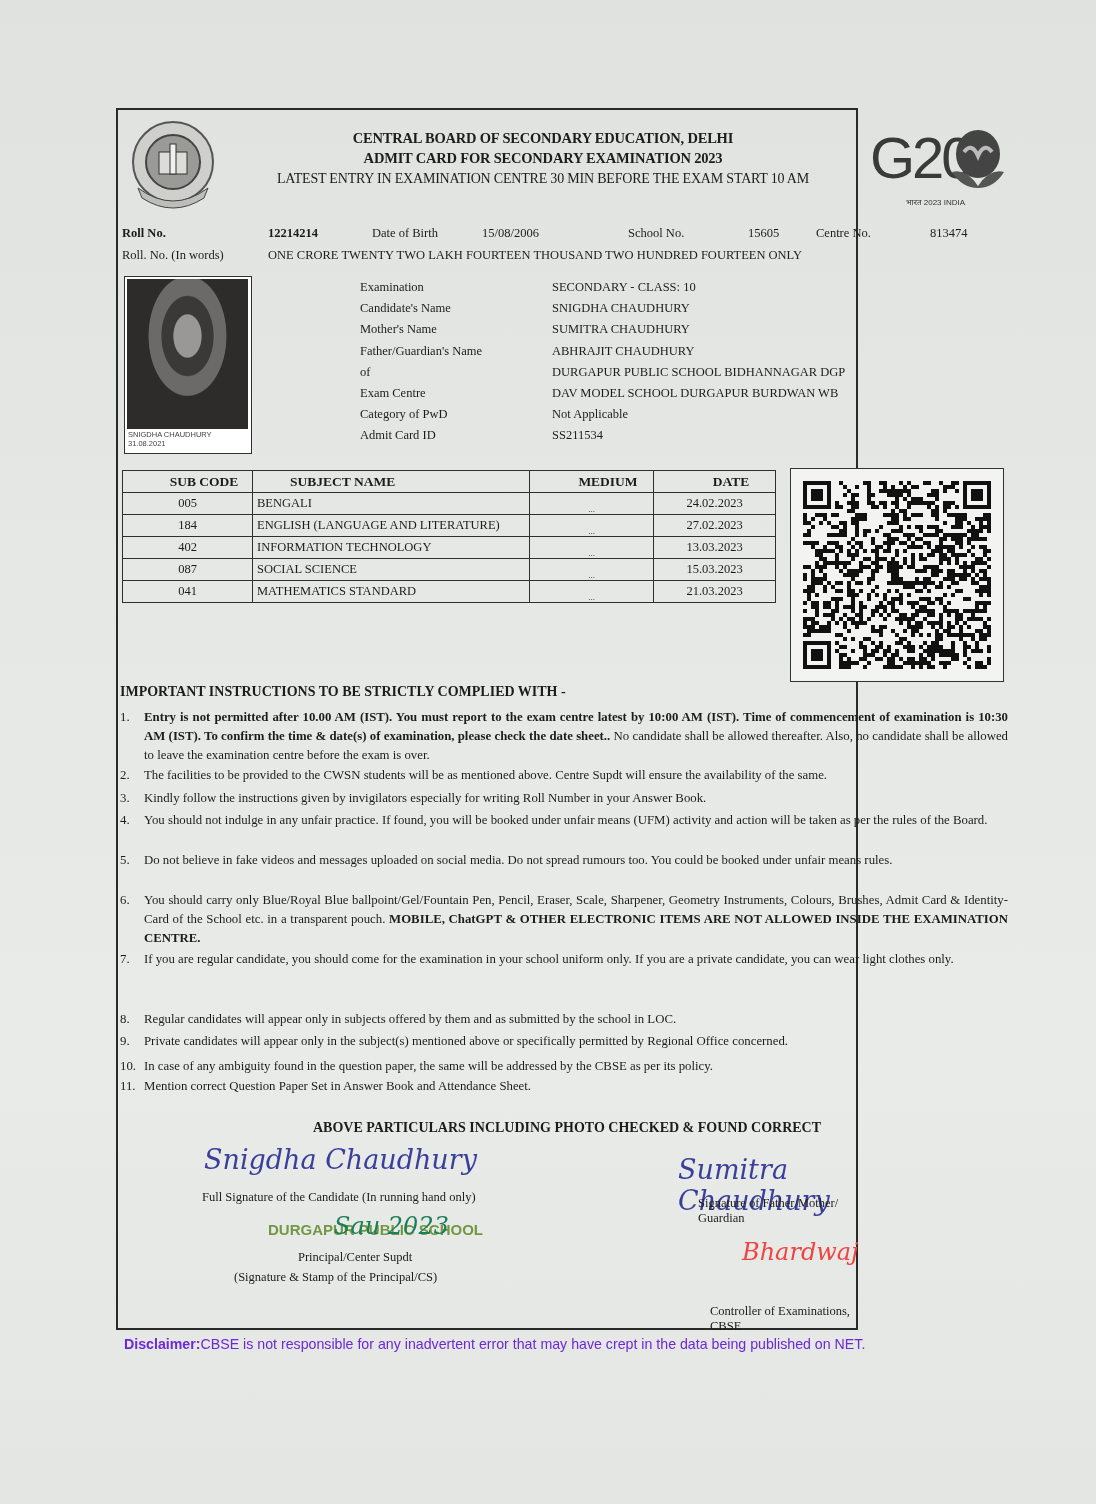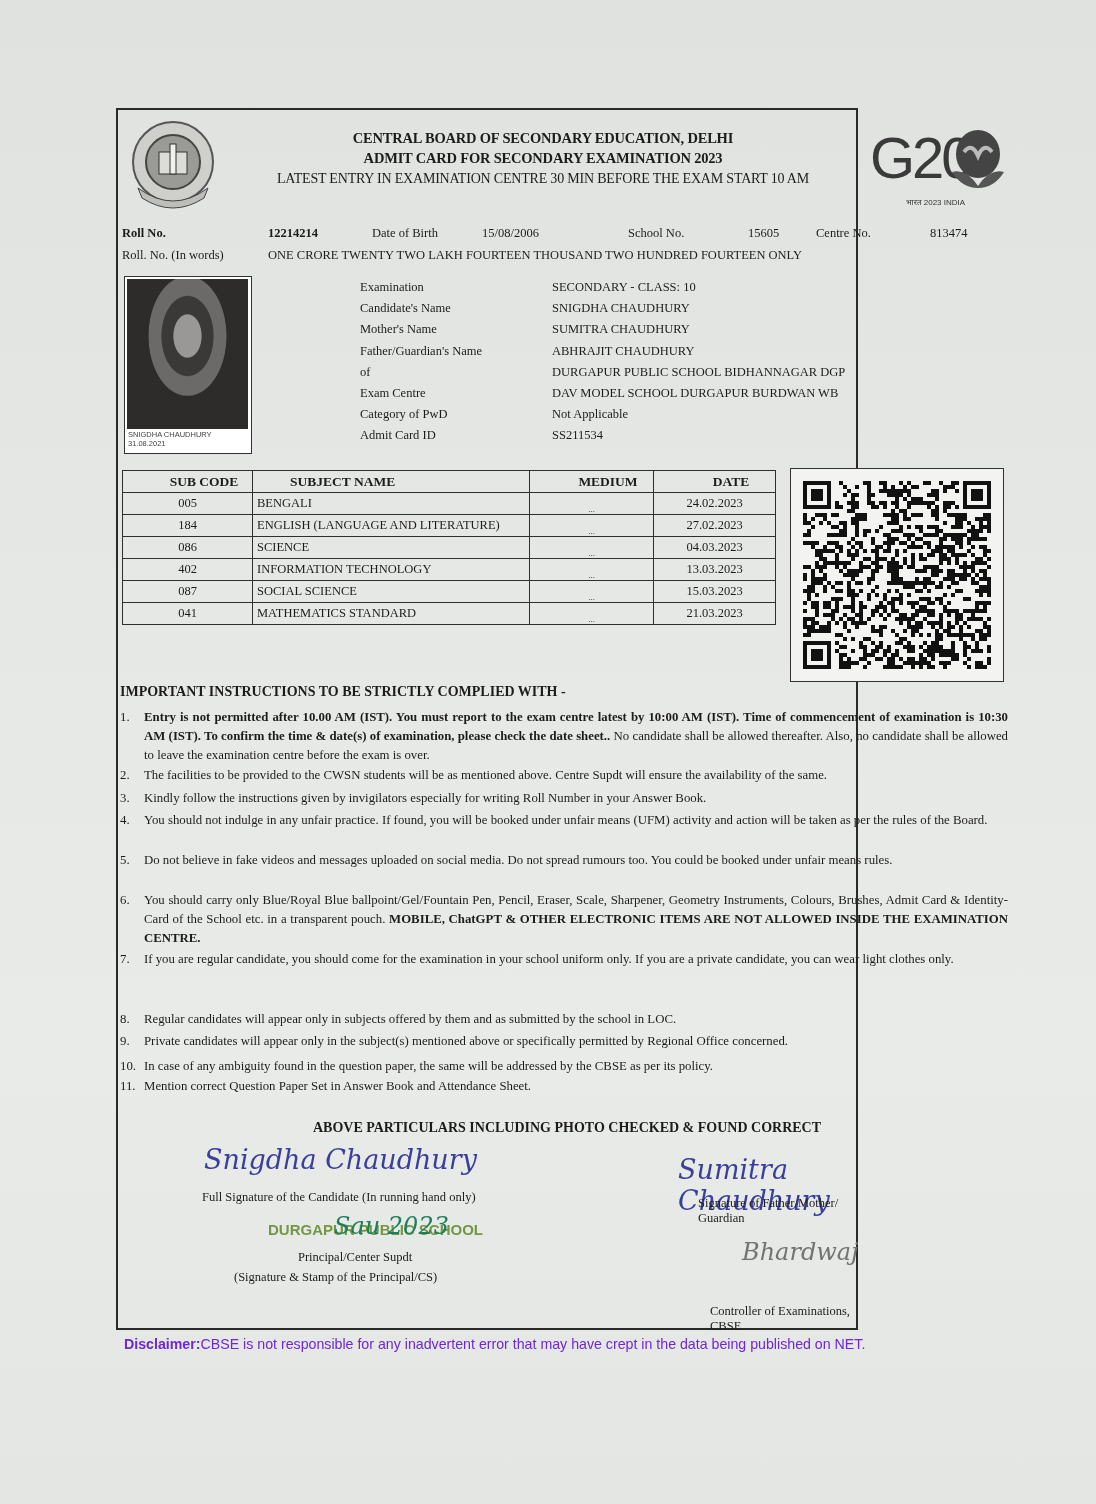--- a/index.html
+++ b/index.html
@@ -49,21 +49,21 @@
   .ins .t { margin-left: 24px; text-align: justify; display:block; }
   .ins .bold { font-weight: bold; }
   .confirm { left: 0; width: 898px; text-align: center; top: 1010px; font-weight: bold; font-size: 14px; }
   
   .sig { font-family: "DejaVu Serif", serif; font-style: italic; color: #3b3f9c; }
   .sig-cand { left: 86px; top: 1034px; font-size: 27px; }
   .sig-par { left: 560px; top: 1044px; font-size: 27px; }
   .sig-lbl { font-size: 12.5px; }
   .stamp { left: 150px; top: 1112px; color: #4d7c0f; font-family: "Liberation Sans", sans-serif; font-size: 15px; font-weight:bold; opacity: .75; line-height: 16px; }
   .sig-prin { left: 216px; top: 1102px; font-size: 24px; color: #1d7e5a; font-family: "DejaVu Serif", serif; font-style: italic; }
-  .sig-ctrl { left: 624px; top: 1128px; font-size: 24px; color:#737373; font-family:"DejaVu Serif", serif; font-style: italic; }
+  .sig-ctrl { left: 624px; top: 1128px; font-size: 24px; color:#ef4444; font-family:"DejaVu Serif", serif; font-style: italic; }
   .disclaimer { position:absolute; left: 124px; top: 1336px; font-family: "Liberation Sans", sans-serif; font-size: 14.2px; color: #6d28d9; white-space: nowrap; }
   .disclaimer .lbl { font-weight: bold; }
 </style>
 </head>
 <body>
 
 <div class="card">
 
   <div class="abs logo-cbse">
     <svg width="94" height="94" viewBox="0 0 94 94">
@@ -147,26 +147,20 @@
           <td class="m">...</td>
           <td class="c">24.02.2023</td>
         </tr>
         <tr>
           <td class="c">184</td>
           <td>ENGLISH (LANGUAGE AND LITERATURE)</td>
           <td class="m">...</td>
           <td class="c">27.02.2023</td>
         </tr>
         <tr>
-          <td class="c">086</td>
-          <td>SCIENCE</td>
-          <td class="m">...</td>
-          <td class="c">04.03.2023</td>
-        </tr>
-        <tr>
           <td class="c">402</td>
           <td>INFORMATION TECHNOLOGY</td>
           <td class="m">...</td>
           <td class="c">13.03.2023</td>
         </tr>
         <tr>
           <td class="c">087</td>
           <td>SOCIAL SCIENCE</td>
           <td class="m">...</td>
           <td class="c">15.03.2023</td>

